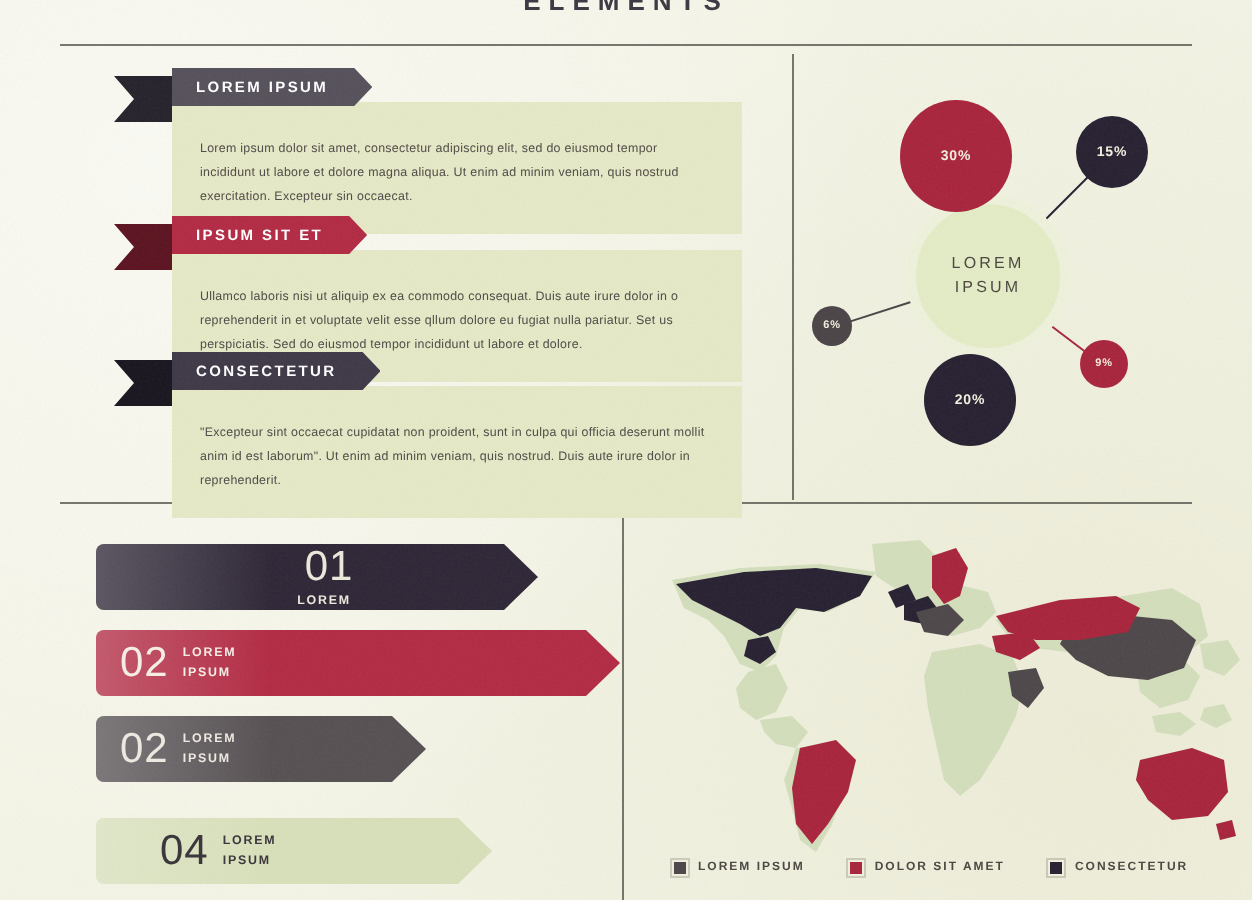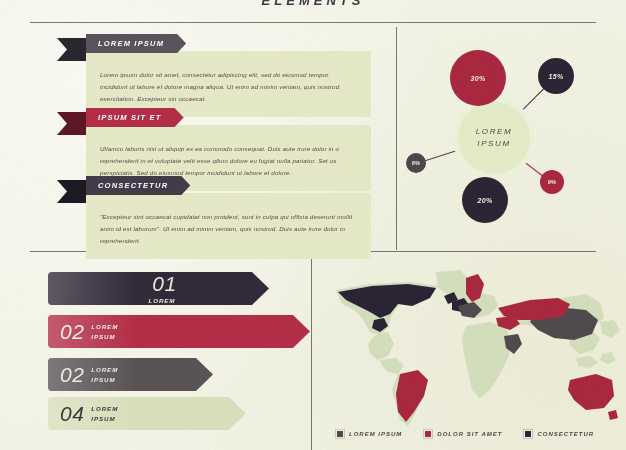--- a/index.html
+++ b/index.html
@@ -25,21 +25,20 @@
     z-index: 40;
   }
 
   #page {
     position: absolute;
     inset: 0;
     background:
       radial-gradient(circle at 12% 18%, rgba(255,255,255,.55), transparent 55%),
       radial-gradient(circle at 88% 82%, rgba(226,226,196,.45), transparent 60%),
       #f4f4e6;
-    font-style: italic;
   }
 
   
   .page-title {
     position: absolute;
     top: -7px;
     left: 0;
     width: 626px;
     text-align: center;
     font-size: 13px;
@@ -289,21 +288,21 @@
         </div>
       </div>
       <div class="step" style="top: 86px; left: 0px; width: 165px; background: rgb(86, 80, 83); color: rgb(238, 234, 225); clip-path: polygon(0px 0px, calc(100% - 17px) 0px, 100% 50%, calc(100% - 17px) 100%, 0px 100%);">
         <div class="step-fade"></div>
         <div class="step-num">02</div>
         <div class="step-label">
           <div>LOREM</div>
           <div>IPSUM</div>
         </div>
       </div>
-      <div class="step" style="top: 125px; left: 0px; width: 198px; background: rgb(216, 224, 186); color: rgb(57, 52, 58); clip-path: polygon(0px 0px, calc(100% - 17px) 0px, 100% 50%, calc(100% - 17px) 100%, 0px 100%);">
+      <div class="step" style="top: 137px; left: 0px; width: 198px; background: rgb(216, 224, 186); color: rgb(57, 52, 58); clip-path: polygon(0px 0px, calc(100% - 17px) 0px, 100% 50%, calc(100% - 17px) 100%, 0px 100%); padding-left: 20px;">
         <div class="step-fade"></div>
         <div class="step-num">04</div>
         <div class="step-label">
           <div>LOREM</div>
           <div>IPSUM</div>
         </div>
       </div>
     </div>
 
   <div id="map-panel">

